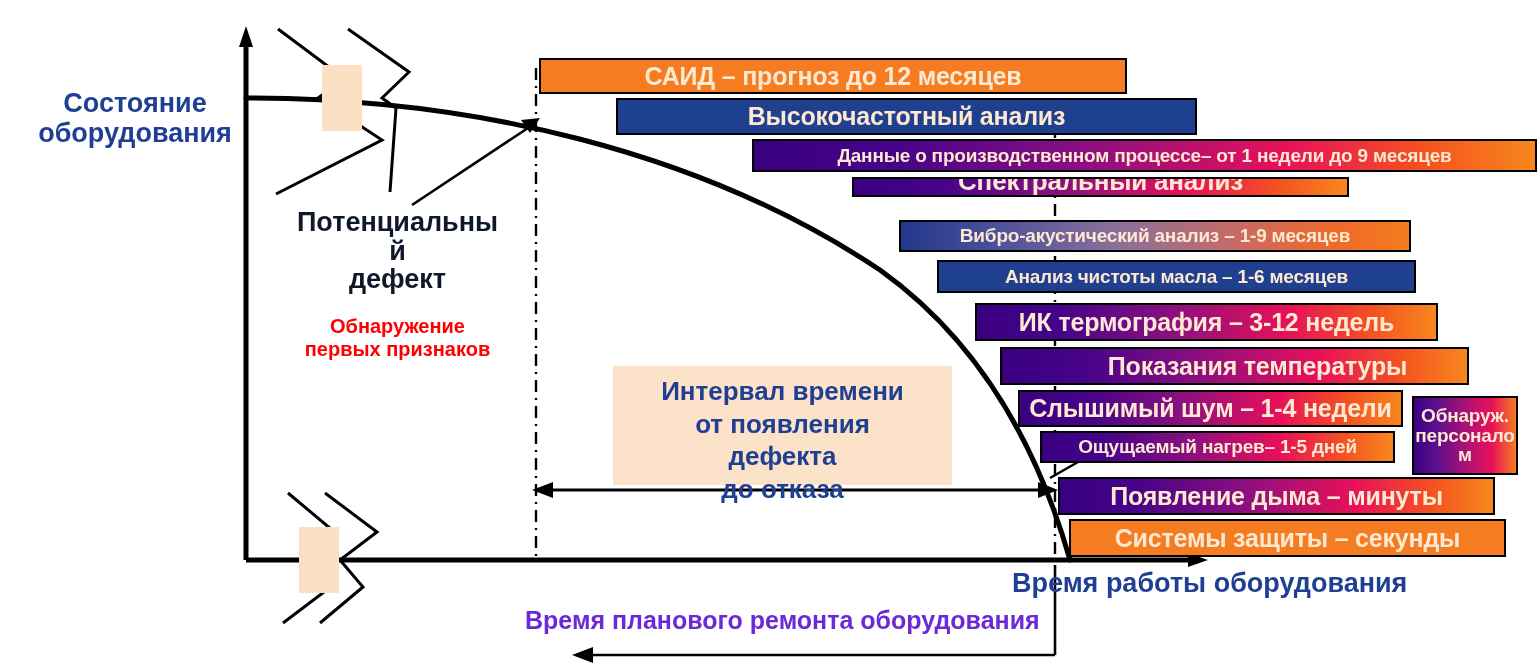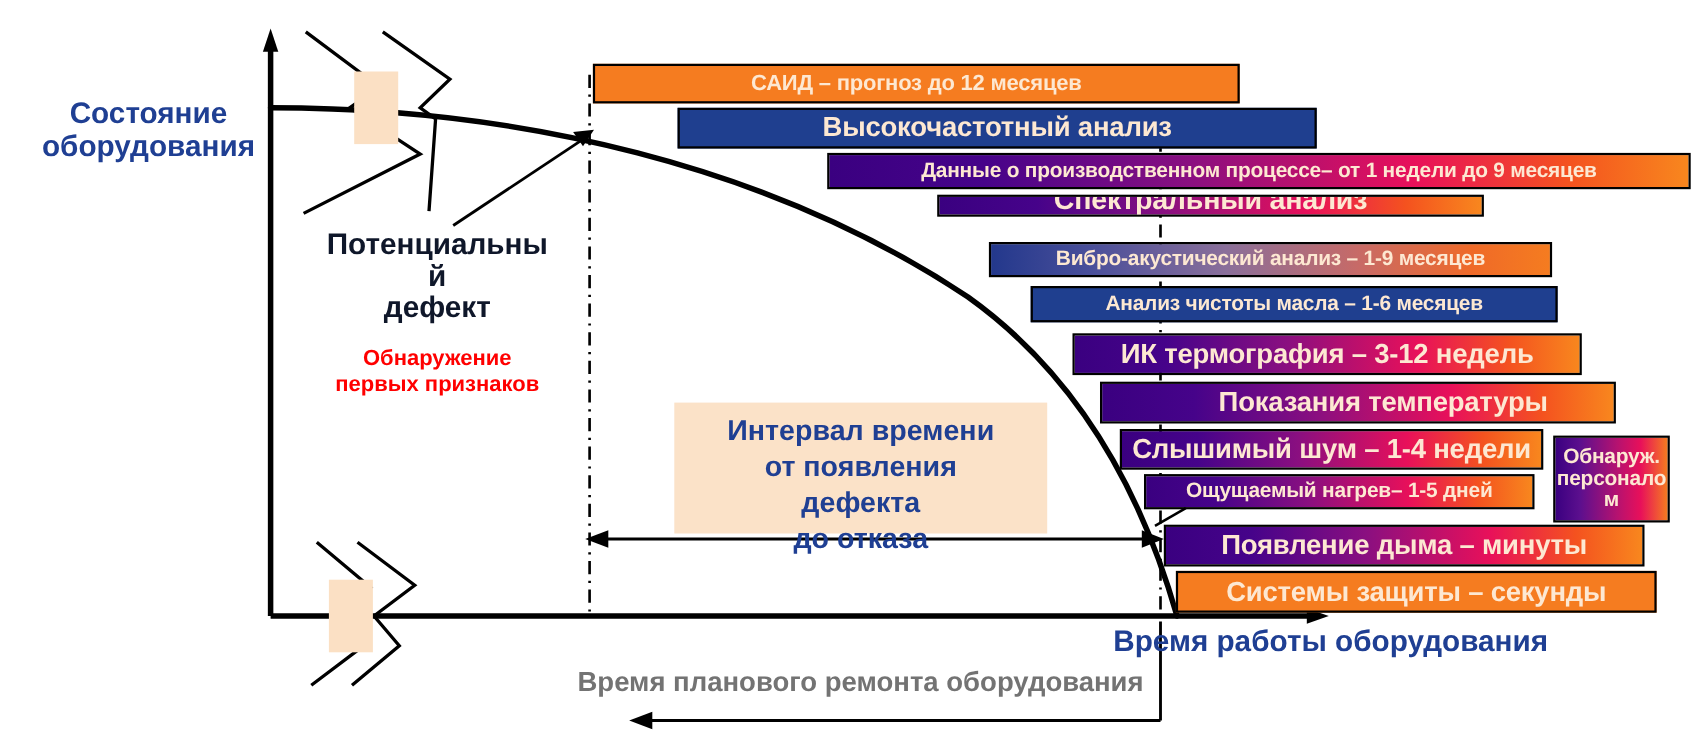--- a/index.html
+++ b/index.html
@@ -46,21 +46,21 @@
     font-size:27px;line-height:1.06;
   }
   #potential-sub{
     position:absolute;color:#ff0000;font-weight:bold;text-align:center;
     font-size:20px;line-height:1.15;
   }
   #xaxis-title{
     position:absolute;color:#1f3f93;font-weight:bold;font-size:27px;
   }
   #planned-title{
-    position:absolute;color:#737373;font-weight:bold;font-size:25px;
+    position:absolute;color:#6d28d9;font-weight:bold;font-size:25px;
   }
 </style>
 </head>
 <body>
 
 <div id="stage">
 
   <svg id="axis-layer" viewBox="0 0 1537 667" width="1537" height="667">
 
     <line x1="246" y1="36" x2="246" y2="560" stroke="#000" stroke-width="5"></line>
@@ -126,21 +126,21 @@
 
   <div class="bar" id="detect-badge" style="left:1412px;top:396px;width:106px;height:79px;font-size:19px;
               flex-direction:column;justify-content:center;
               background:linear-gradient(90deg,#3a0080 0%,#5c0f8e 22%,#b51270 55%,#e8105a 76%,#f57c20 100%);">
     <span>Обнаруж.</span>
     <span>персонало</span>
     <span>м</span>
   </div>
 
   <div id="bars-container">
-      <div class="bar" style="left: 539px; top: 58px; width: 588px; height: 36px; font-size: 20px; background: rgb(245, 124, 32);">
+      <div class="bar" style="left: 539px; top: 58px; width: 588px; height: 36px; font-size: 25px; background: rgb(245, 124, 32);">
         <span>САИД – прогноз до 12 месяцев</span>
       </div>
       <div class="bar" style="left: 616px; top: 98px; width: 581px; height: 37px; font-size: 25px; background: rgb(31, 63, 143);">
         <span>Высокочастотный анализ</span>
       </div>
       <div class="bar" style="left: 752px; top: 139px; width: 785px; height: 33px; font-size: 19px; background: linear-gradient(90deg, rgb(58, 0, 128) 0%, rgb(70, 3, 138) 18%, rgb(138, 15, 128) 42%, rgb(232, 16, 90) 68%, rgb(244, 82, 31) 86%, rgb(248, 135, 30) 100%);">
         <span>Данные о производственном процессе– от 1 недели до 9 месяцев</span>
       </div>
       <div class="bar" style="left: 852px; top: 177px; width: 497px; height: 20px; font-size: 26px; background: linear-gradient(90deg, rgb(58, 0, 128) 0%, rgb(70, 3, 138) 18%, rgb(138, 15, 128) 42%, rgb(232, 16, 90) 68%, rgb(244, 82, 31) 86%, rgb(248, 135, 30) 100%); align-items: flex-end;">
         <span>Спектральный анализ</span>

